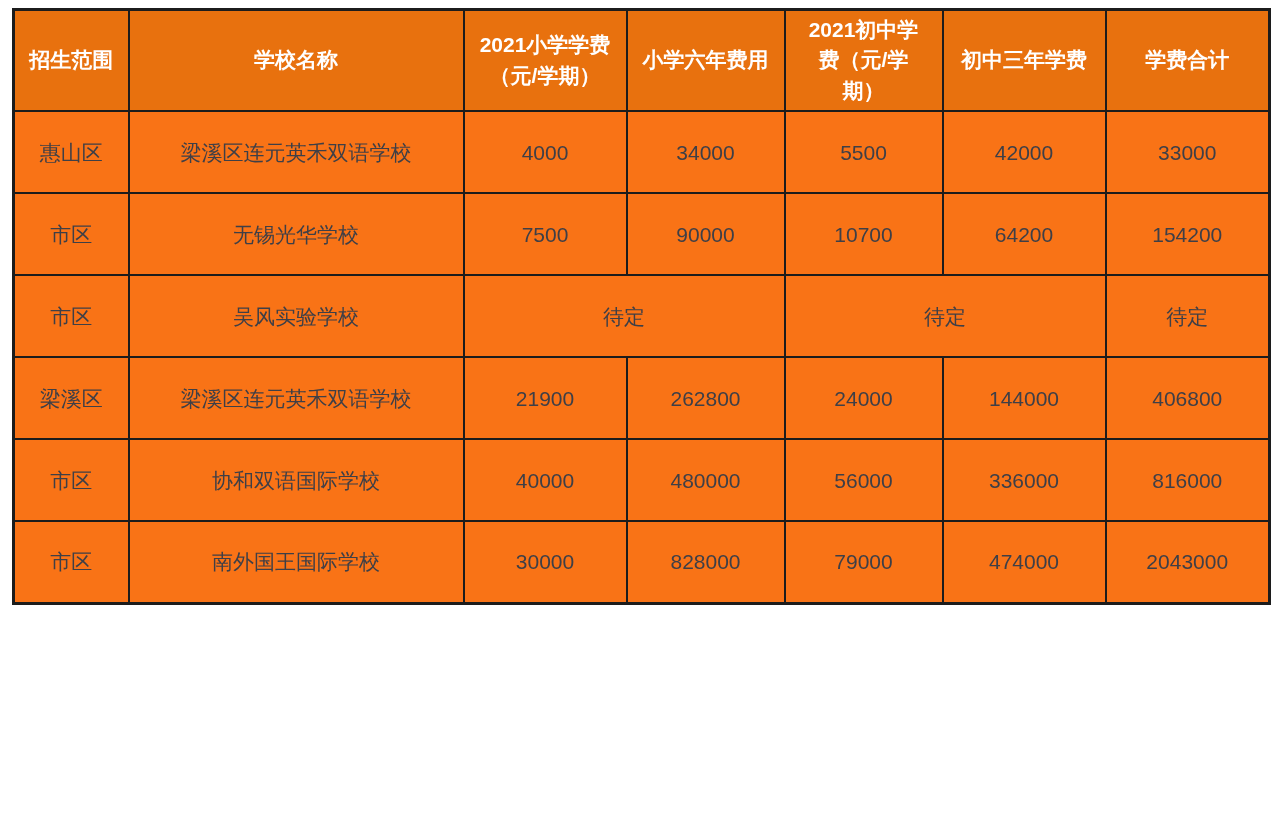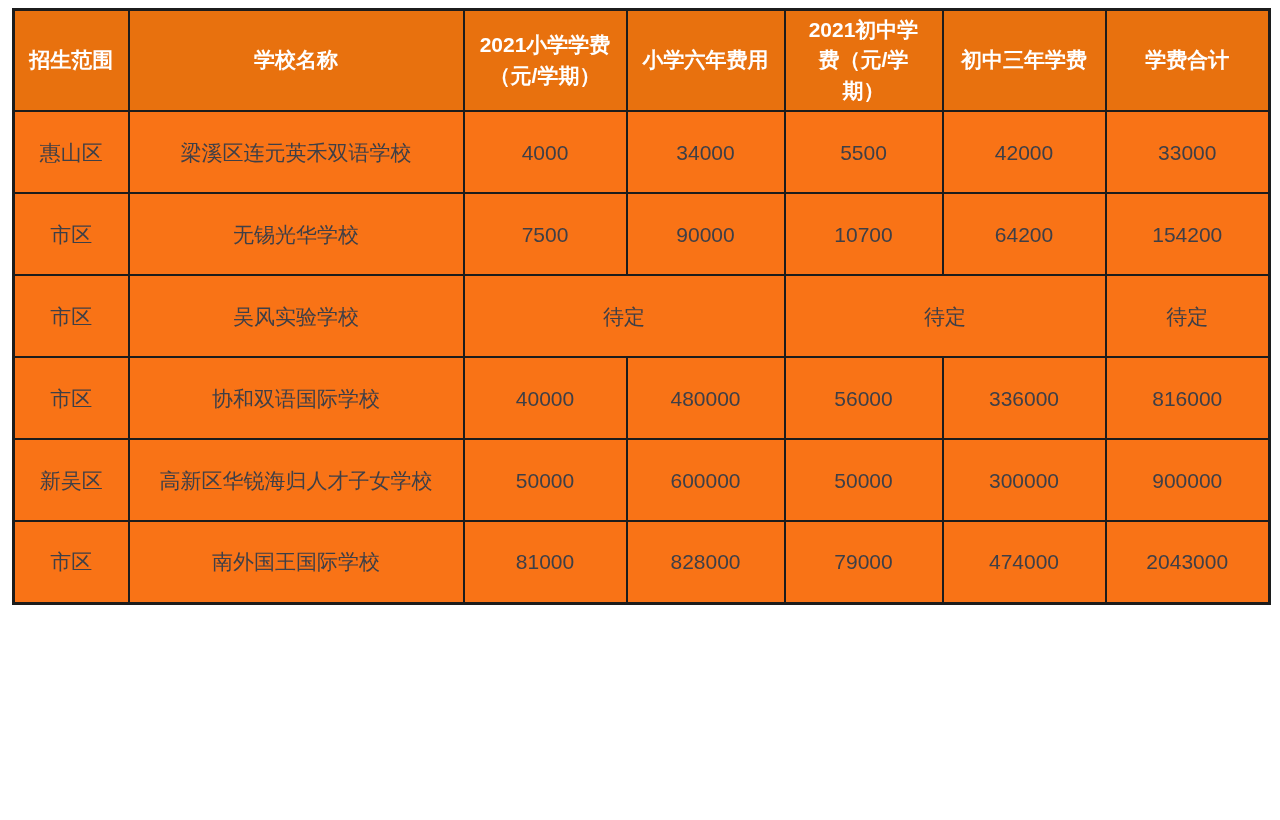--- a/index.html
+++ b/index.html
@@ -98,41 +98,41 @@
           <td>154200</td>
         </tr>
         <tr>
           <td>市区</td>
           <td>吴风实验学校</td>
           <td colspan="2">待定</td>
           <td colspan="2">待定</td>
           <td>待定</td>
         </tr>
         <tr>
+          <td>梁溪区</td>
+          <td>梁溪区连元英禾双语学校</td>
+          <td>21900</td>
+          <td>262800</td>
+          <td>24000</td>
+          <td>144000</td>
+          <td>406800</td>
+        </tr>
+        <tr>
           <td>市区</td>
           <td>协和双语国际学校</td>
           <td>40000</td>
           <td>480000</td>
           <td>56000</td>
           <td>336000</td>
           <td>816000</td>
         </tr>
         <tr>
-          <td>新吴区</td>
-          <td>高新区华锐海归人才子女学校</td>
-          <td>50000</td>
-          <td>600000</td>
-          <td>50000</td>
-          <td>300000</td>
-          <td>900000</td>
-        </tr>
-        <tr>
           <td>市区</td>
           <td>南外国王国际学校</td>
-          <td>81000</td>
+          <td>30000</td>
           <td>828000</td>
           <td>79000</td>
           <td>474000</td>
           <td>2043000</td>
         </tr>
       </tbody>
   </table>
 </div>
 
 </body></html>

